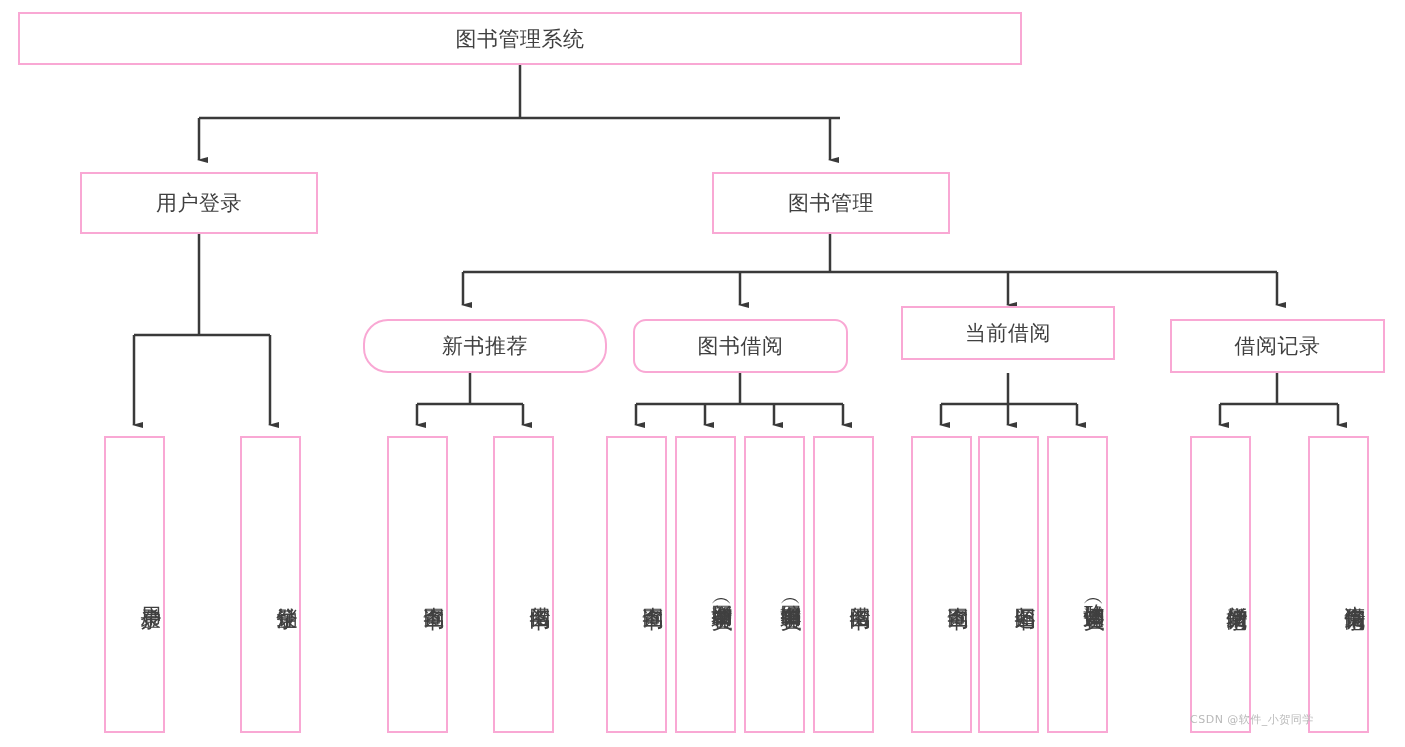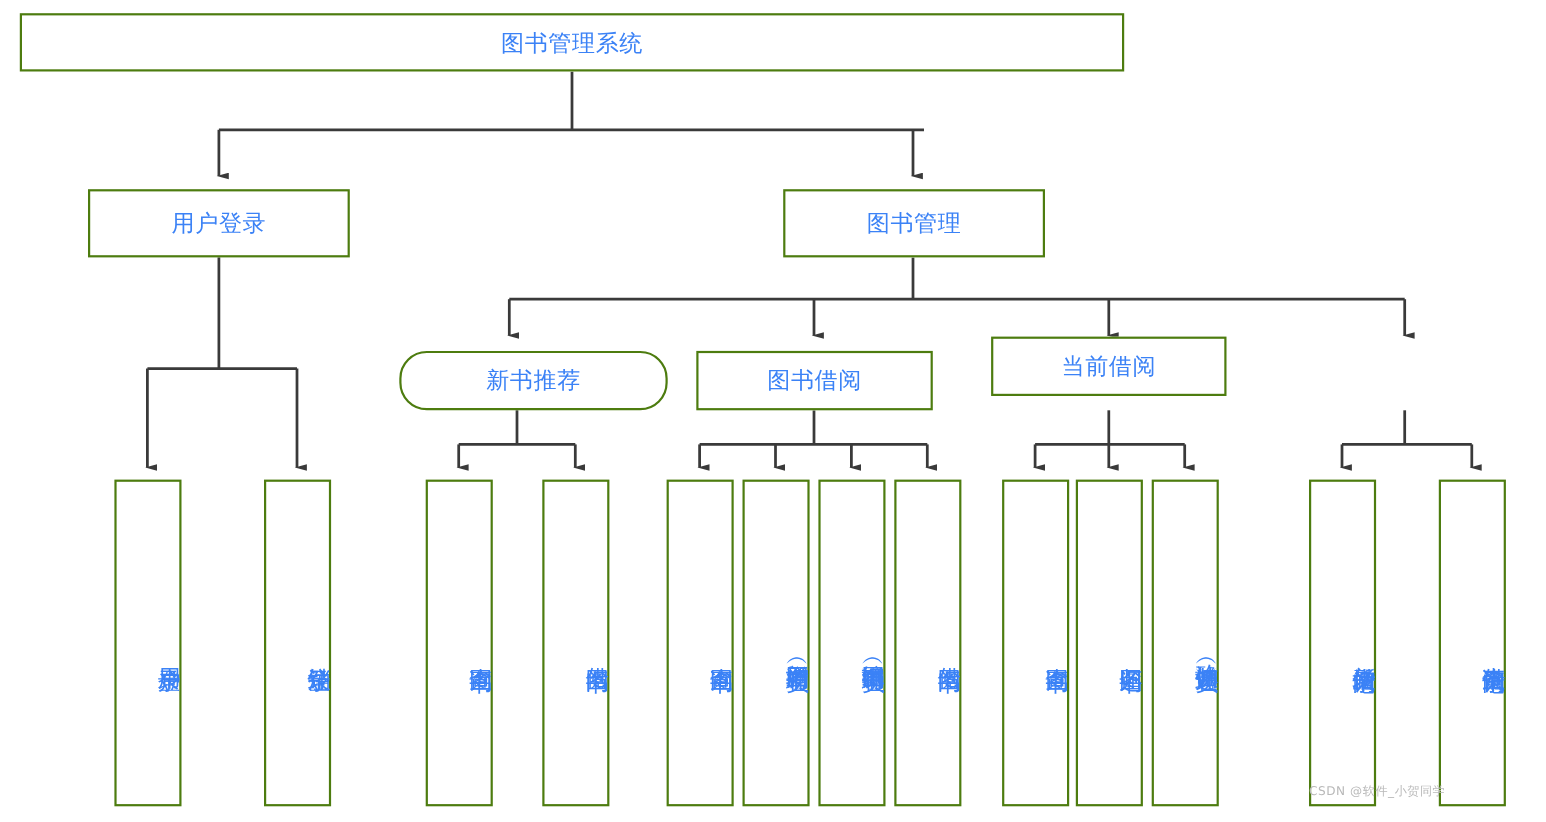--- a/index.html
+++ b/index.html
@@ -21,27 +21,26 @@
     position: absolute;
     left: 0;
     top: 0;
     width: 1405px;
     height: 747px;
     pointer-events: none;
   }
   .node {
     position: absolute;
     box-sizing: border-box;
-    border: 2px solid #4d7c0f;
+    border: 2px solid #f9a8d4;
     background: #ffffff;
     display: flex;
     align-items: center;
     justify-content: center;
-    color: #3b82f6;
-    font-family: Liberation Mono, monospace;
+    color: #404040;
   }
   .node.horiz {
     font-size: 21px;
     letter-spacing: 0.5px;
   }
   .node.vert {
     writing-mode: vertical-rl;
     text-orientation: upright;
     font-size: 21px;
     line-height: 1.18;
@@ -127,25 +126,28 @@
   <div class="node horiz" style="left:80px; top:172px; width:238px; height:62px;">
     <span>用户登录</span>
   </div>
   <div class="node horiz" style="left:712px; top:172px; width:238px; height:62px;text-align:center;">
     <span>图书管理</span>
   </div>
 
   <div class="node horiz" style="left:363px; top:319px; width:244px; height:54px;border-radius:25px;">
     <span>新书推荐</span>
   </div>
-  <div class="node horiz" style="left:633px; top:319px; width:215px; height:54px;">
+  <div class="node horiz" style="left:633px; top:319px; width:215px; height:54px;border-radius:13px;">
     <span>图书借阅</span>
   </div>
   <div class="node horiz" style="left:901px; top:306px; width:214px; height:54px;">
     <span>当前借阅</span>
+  </div>
+  <div class="node horiz" style="left:1170px; top:319px; width:215px; height:54px;">
+    <span>借阅记录</span>
   </div>
 
   <div class="node vert" style="left:104px; top:436px; width:61px; height:297px;">
     <span class="vlabel">用户登录</span>
   </div>
   <div class="node vert" style="left:240px; top:436px; width:61px; height:297px;">
     <span class="vlabel">注销登录</span>
   </div>
 
   <div class="node vert" style="left:387px; top:436px; width:61px; height:297px;">

